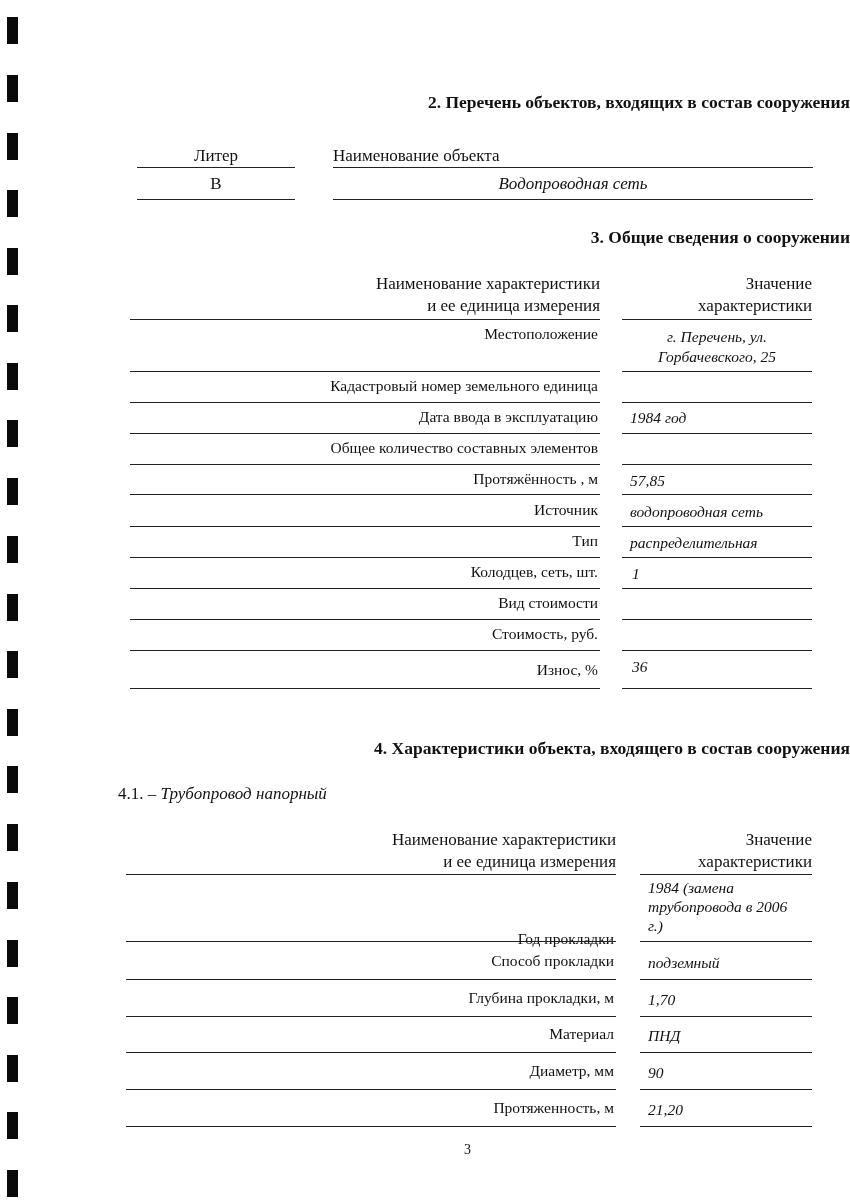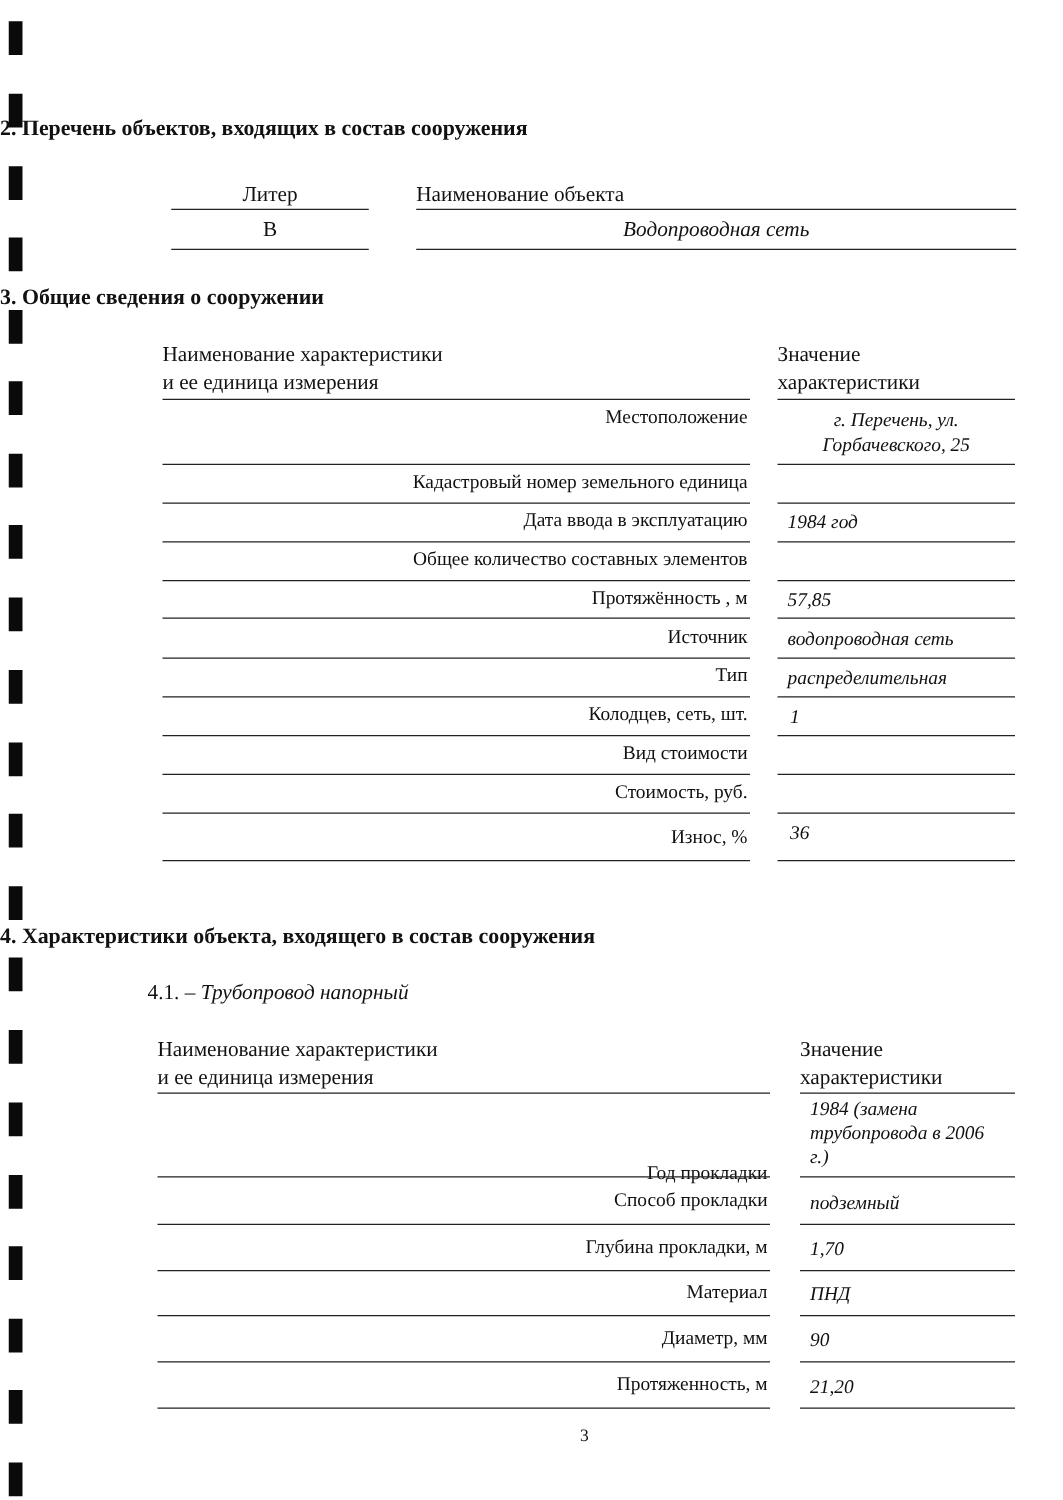--- a/index.html
+++ b/index.html
@@ -1,24 +1,24 @@
 <!DOCTYPE html>
 <html><head>
 <meta charset="utf-8">
 <style>
   html, body { margin:0; padding:0; }
   body { width:850px; height:1200px; background:#fff; position:relative; overflow:hidden;
          font-family:"Liberation Serif", "DejaVu Serif", serif; color:#111; }
   .hole { position:absolute; left:7px; width:11px; height:27px; background:#0a0a0a; }
-  .h { position:absolute; left:0; width:850px; text-align:left; font-weight:bold; font-size:17.5px; }
+  .h { position:absolute; left:0; width:850px; text-align:right; font-weight:bold; font-size:17.5px; }
   .abs { position:absolute; }
   .line { position:absolute; height:0; border-top:1.4px solid #222; }
   .lbl { position:absolute; text-align:right; font-size:15.5px; }
   .val { position:absolute; font-style:italic; font-size:15.5px; line-height:20px; }
-  .hdr { position:absolute; text-align:left; font-size:17px; line-height:22px; }
+  .hdr { position:absolute; text-align:right; font-size:17px; line-height:22px; }
   .sub { position:absolute; font-size:17px; }
   .sub i { font-style:italic; }
   .pagenum { position:absolute; left:0; width:935px; text-align:center; font-size:14px; }
 </style>
 </head>
 <body>
 
 <div>
   <div class="hole" style="top:17px"></div>
   <div class="hole" style="top:75px"></div>

